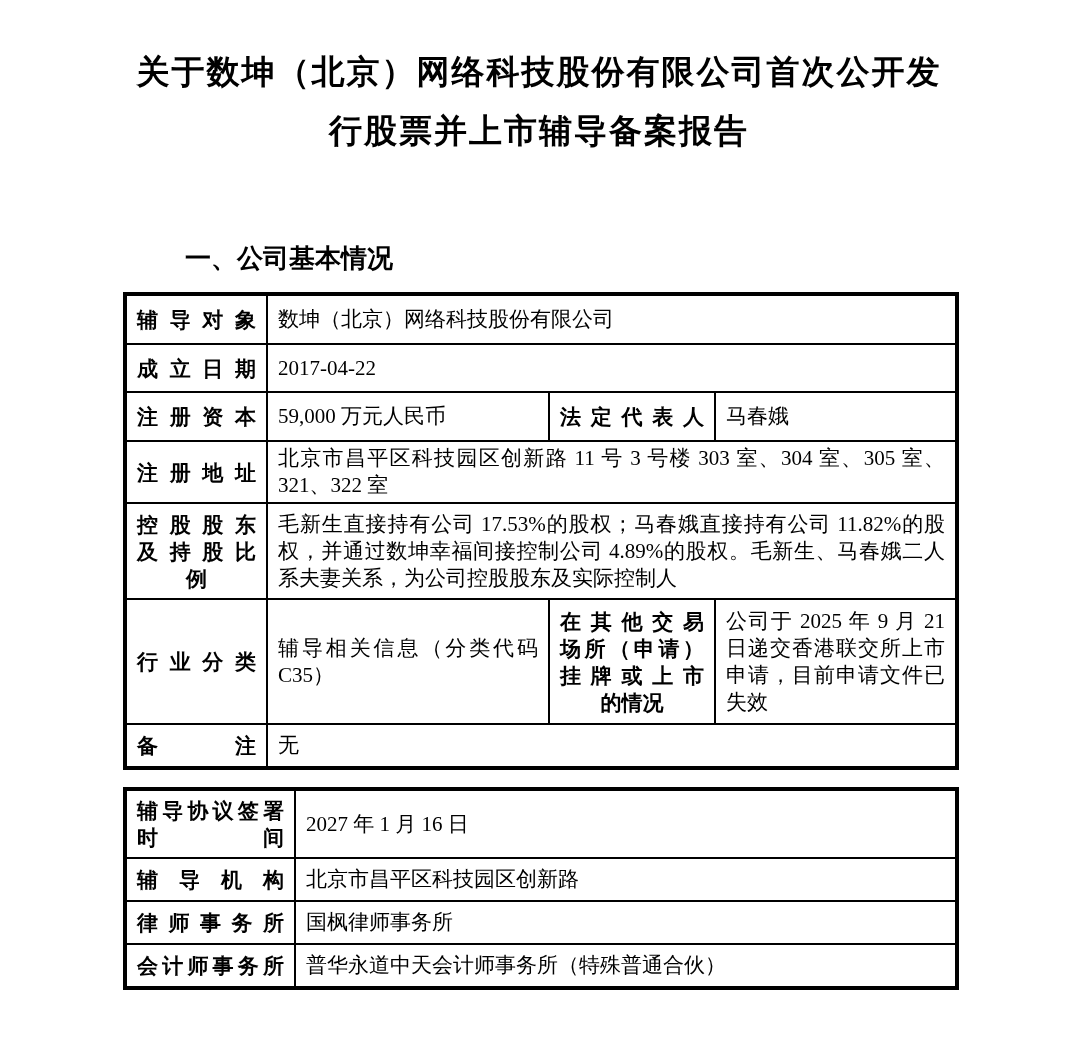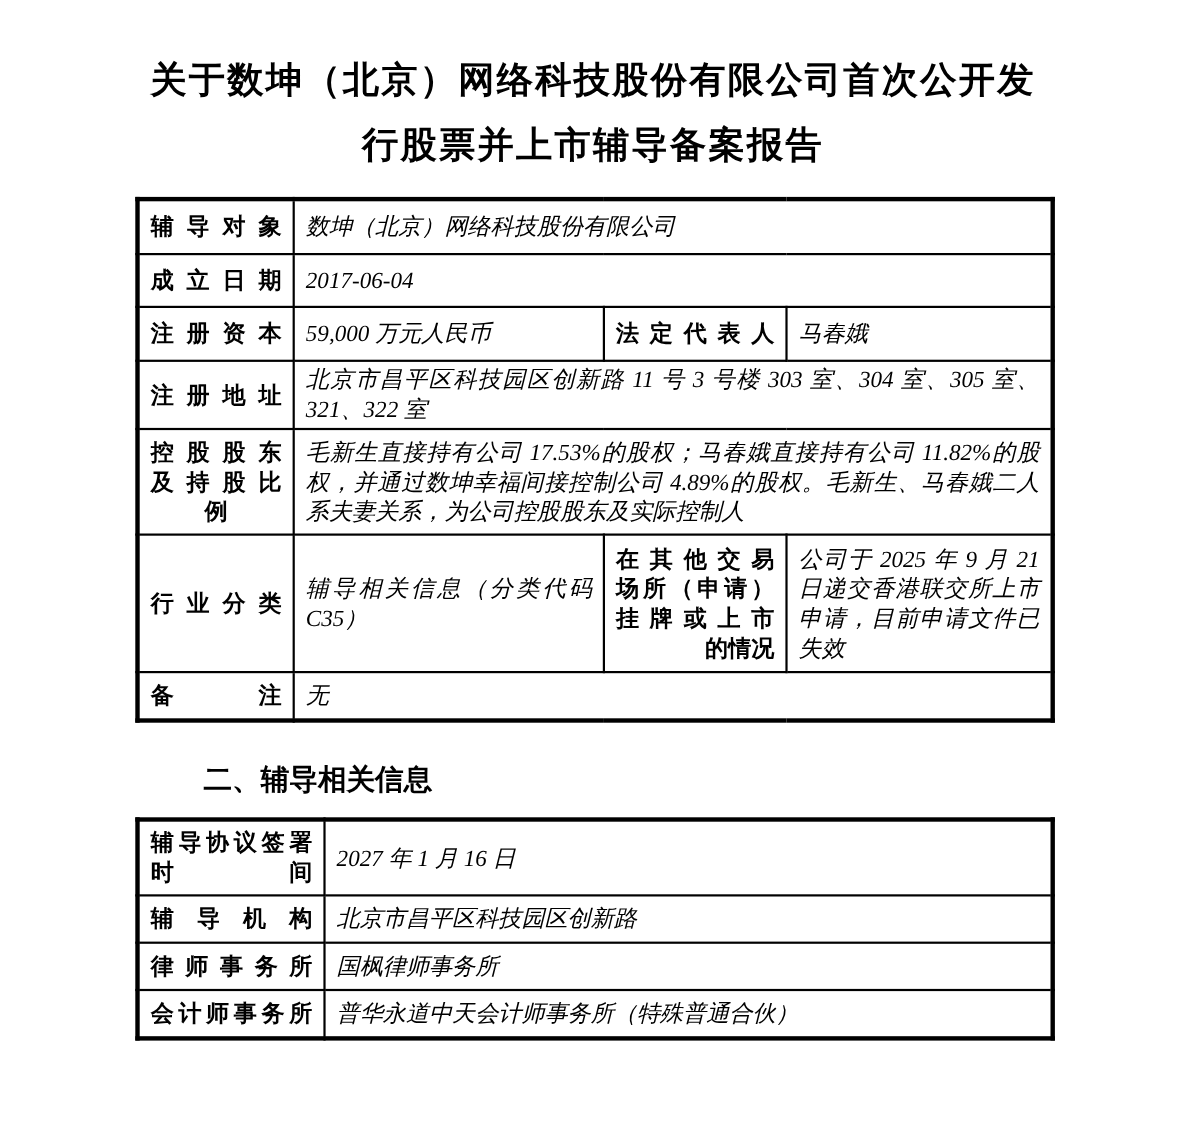--- a/index.html
+++ b/index.html
@@ -11,21 +11,21 @@
   body {
     width: 1072px;
     height: 1038px;
     font-family: "Liberation Serif", serif;
     overflow: hidden;
   }
   .page {
     padding: 45px 117px 0 123px;
   }
   .doc-title {
-    font-family: Liberation Serif, serif;
+    font-family: Liberation Mono, monospace;
     font-weight: bold;
     font-size: 33px;
     line-height: 59px;
     letter-spacing: 2px;
     text-align: center;
     white-space: pre-line;
     margin: 0;
   }
   .section-heading {
     font-family: "Liberation Sans", sans-serif;
@@ -51,21 +51,20 @@
     font-size: 21px;
     line-height: 27px;
     overflow: hidden;
   }
   .lbl {
     font-family: "Liberation Sans", sans-serif;
     font-weight: bold;
   }
   .val {
     text-align: justify;
-    font-style: italic;
   }
   .jline { width: 100%; }
   
   .t1 .r1 td { height: 41px; }
   .t1 .r2 td { height: 40px; }
   .t1 .r3 td { height: 41px; }
   .t1 .r4 td { height: 51px; }
   .t1 .r5 td { height: 88px; }
   .t1 .r6 td { height: 117px; }
   .t1 .r7 td { height: 35px; }
@@ -76,20 +75,21 @@
   .t2 .r4 td { height: 35px; }
 </style>
 </head>
 <body>
 
 <div class="page">
 
   <div class="doc-title">关于数坤（北京）网络科技股份有限公司首次公开发
 行股票并上市辅导备案报告</div>
 
+  <div class="section-heading h1">一、公司基本情况</div>
 
   <table class="doc-table t1">
     <colgroup>
       <col style="width:142px">
         <col style="width:282px">
         <col style="width:166px">
         <col style="width:242px">
     </colgroup>
     <tbody>
         <tr class="r1">
@@ -105,21 +105,21 @@
     </tr>
     <tr class="r2">
       <td class="lbl">
             <div class="jline" style="display: flex; justify-content: space-between;">
               <span>成</span>
               <span>立</span>
               <span>日</span>
               <span>期</span>
             </div>
           </td>
-      <td class="val" colspan="3">2017-06-04</td>
+      <td class="val" colspan="3">2017-04-22</td>
     </tr>
     <tr class="r3">
       <td class="lbl">
             <div class="jline" style="display: flex; justify-content: space-between;">
               <span>注</span>
               <span>册</span>
               <span>资</span>
               <span>本</span>
             </div>
           </td>
@@ -190,37 +190,36 @@
               <span>请</span>
               <span>）</span>
             </div>
             <div class="jline" style="display: flex; justify-content: space-between;">
               <span>挂</span>
               <span>牌</span>
               <span>或</span>
               <span>上</span>
               <span>市</span>
             </div>
-            <div class="jline" style="text-align: right;">的情况</div>
+            <div class="jline" style="text-align: center;">的情况</div>
           </td>
       <td class="val">公司于 2025 年 9 月 21 日递交香港联交所上市申请，目前申请文件已失效</td>
     </tr>
     <tr class="r7">
       <td class="lbl">
             <div class="jline" style="display: flex; justify-content: space-between;">
               <span>备</span>
               <span>注</span>
             </div>
           </td>
       <td class="val" colspan="3">无</td>
     </tr>
   </tbody>
     </table>
 
-  <div class="section-heading h2">二、辅导相关信息</div>
 
   <table class="doc-table t2">
     <colgroup>
       <col style="width:170px">
         <col style="width:662px">
     </colgroup>
     <tbody>
         <tr class="r1">
       <td class="lbl">
             <div class="jline" style="display: flex; justify-content: space-between;">

